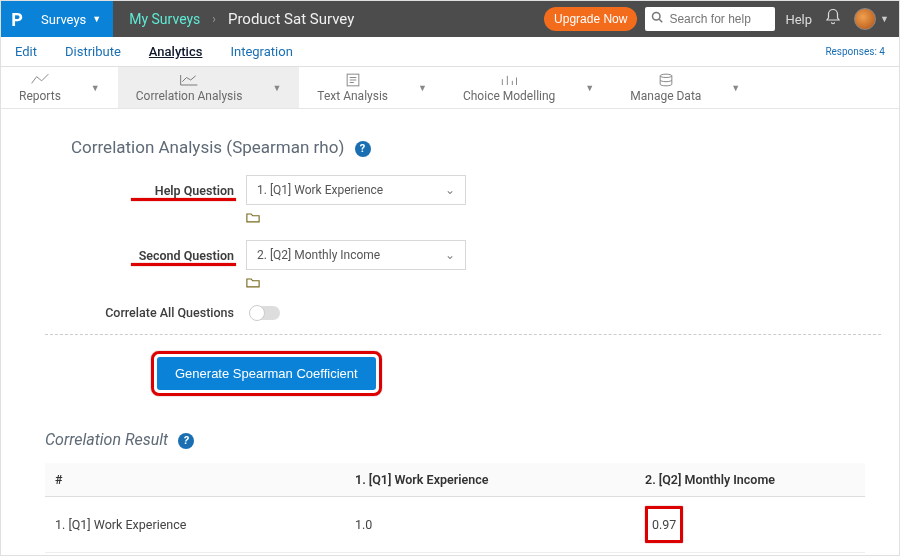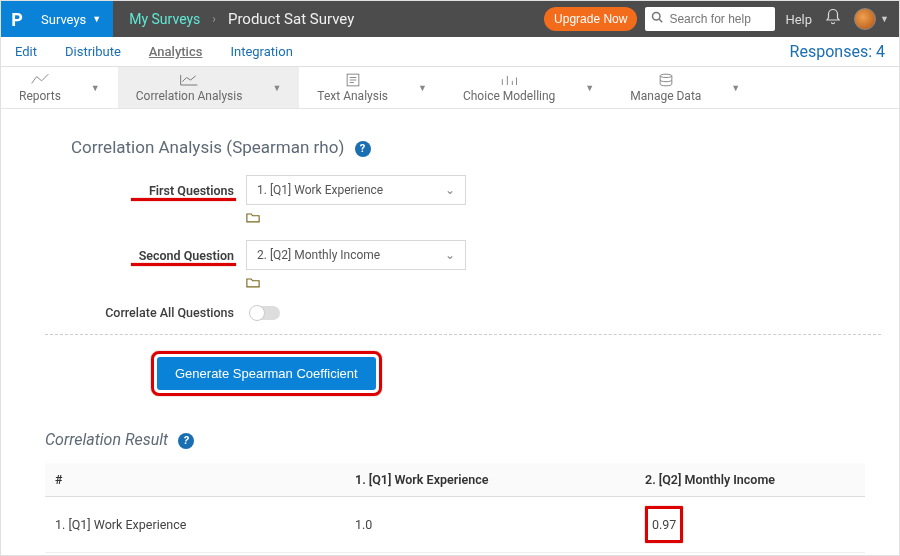--- a/index.html
+++ b/index.html
@@ -20,22 +20,22 @@
   .search-help .mag { position:absolute; left:6px; top:4px; color:#777; font-size:12px; }
   .help-lnk { color:#ddd; font-size:13px; margin-right:12px; cursor:pointer; }
   .bell { color:#ddd; font-size:16px; margin-right:12px; cursor:pointer; }
   .avatar-wrap { display:flex; align-items:center; margin-right:10px; cursor:pointer;}
   .avatar { width:22px; height:22px; border-radius:50%; background:radial-gradient(circle at 40% 40%, #f0a050, #b05010); border:1px solid #888; }
   .avatar-caret { color:#ccc; font-size:9px; margin-left:4px; }
   
   
   .mainnav { display:flex; align-items:center; height:30px; border-bottom:1px solid #e0e0e0; padding:0 14px; font-size:13px;}
   .mainnav-item { margin-right:28px; color:#1a6fb3; cursor:pointer; }
-  .mainnav-item.active { text-decoration:underline; color:#737373; font-weight:500;}
-  .responses { margin-left:auto; color:#1a6fb3; font-size:16px; }
+  .mainnav-item.active { text-decoration:underline; color:#0f172a; font-weight:500;}
+  .responses { margin-left:auto; color:#1a6fb3; font-size:10px; }
   
   
   .toolrow { display:flex; align-items:center; height:42px; border-bottom:1px solid #e5e5e5;}
   .tool { flex:0 0 auto; display:flex; align-items:center; justify-content:center; gap:18px; padding:0 18px; height:100%; color:#6a6a6a; font-size:12px; cursor:pointer; position:relative;}
   .tool .tcaret { color:#888; font-size:9px; margin-left:12px; }
   .tool-inner { display:flex; flex-direction:column; align-items:center; gap:2px;}
   .tool svg { width:20px; height:14px; }
   .tool.sel { background:#eeeeee; }
   
   
@@ -175,21 +175,21 @@
 </div>
 
 <div class="content">
   <div class="sec-title">
     <span>Correlation Analysis (Spearman rho)</span>
     <span class="qmark">?</span>
   </div>
 
   <div class="form-row">
     <div class="form-lbl">
-      <span>First Questions</span>
+      <span>Help Question</span>
       <div class="redline"></div>
     </div>
     <div class="dd-field">
       <span>1. [Q1] Work Experience</span>
       <span class="ddcaret">⌄</span>
     </div>
   </div>
   <div class="folder-row">
     <svg viewBox="0 0 16 12" fill="none" stroke="#7a6a20" stroke-width="1.3">
         <path d="M1 2h5l1.5 2H15v7H1z"></path>

